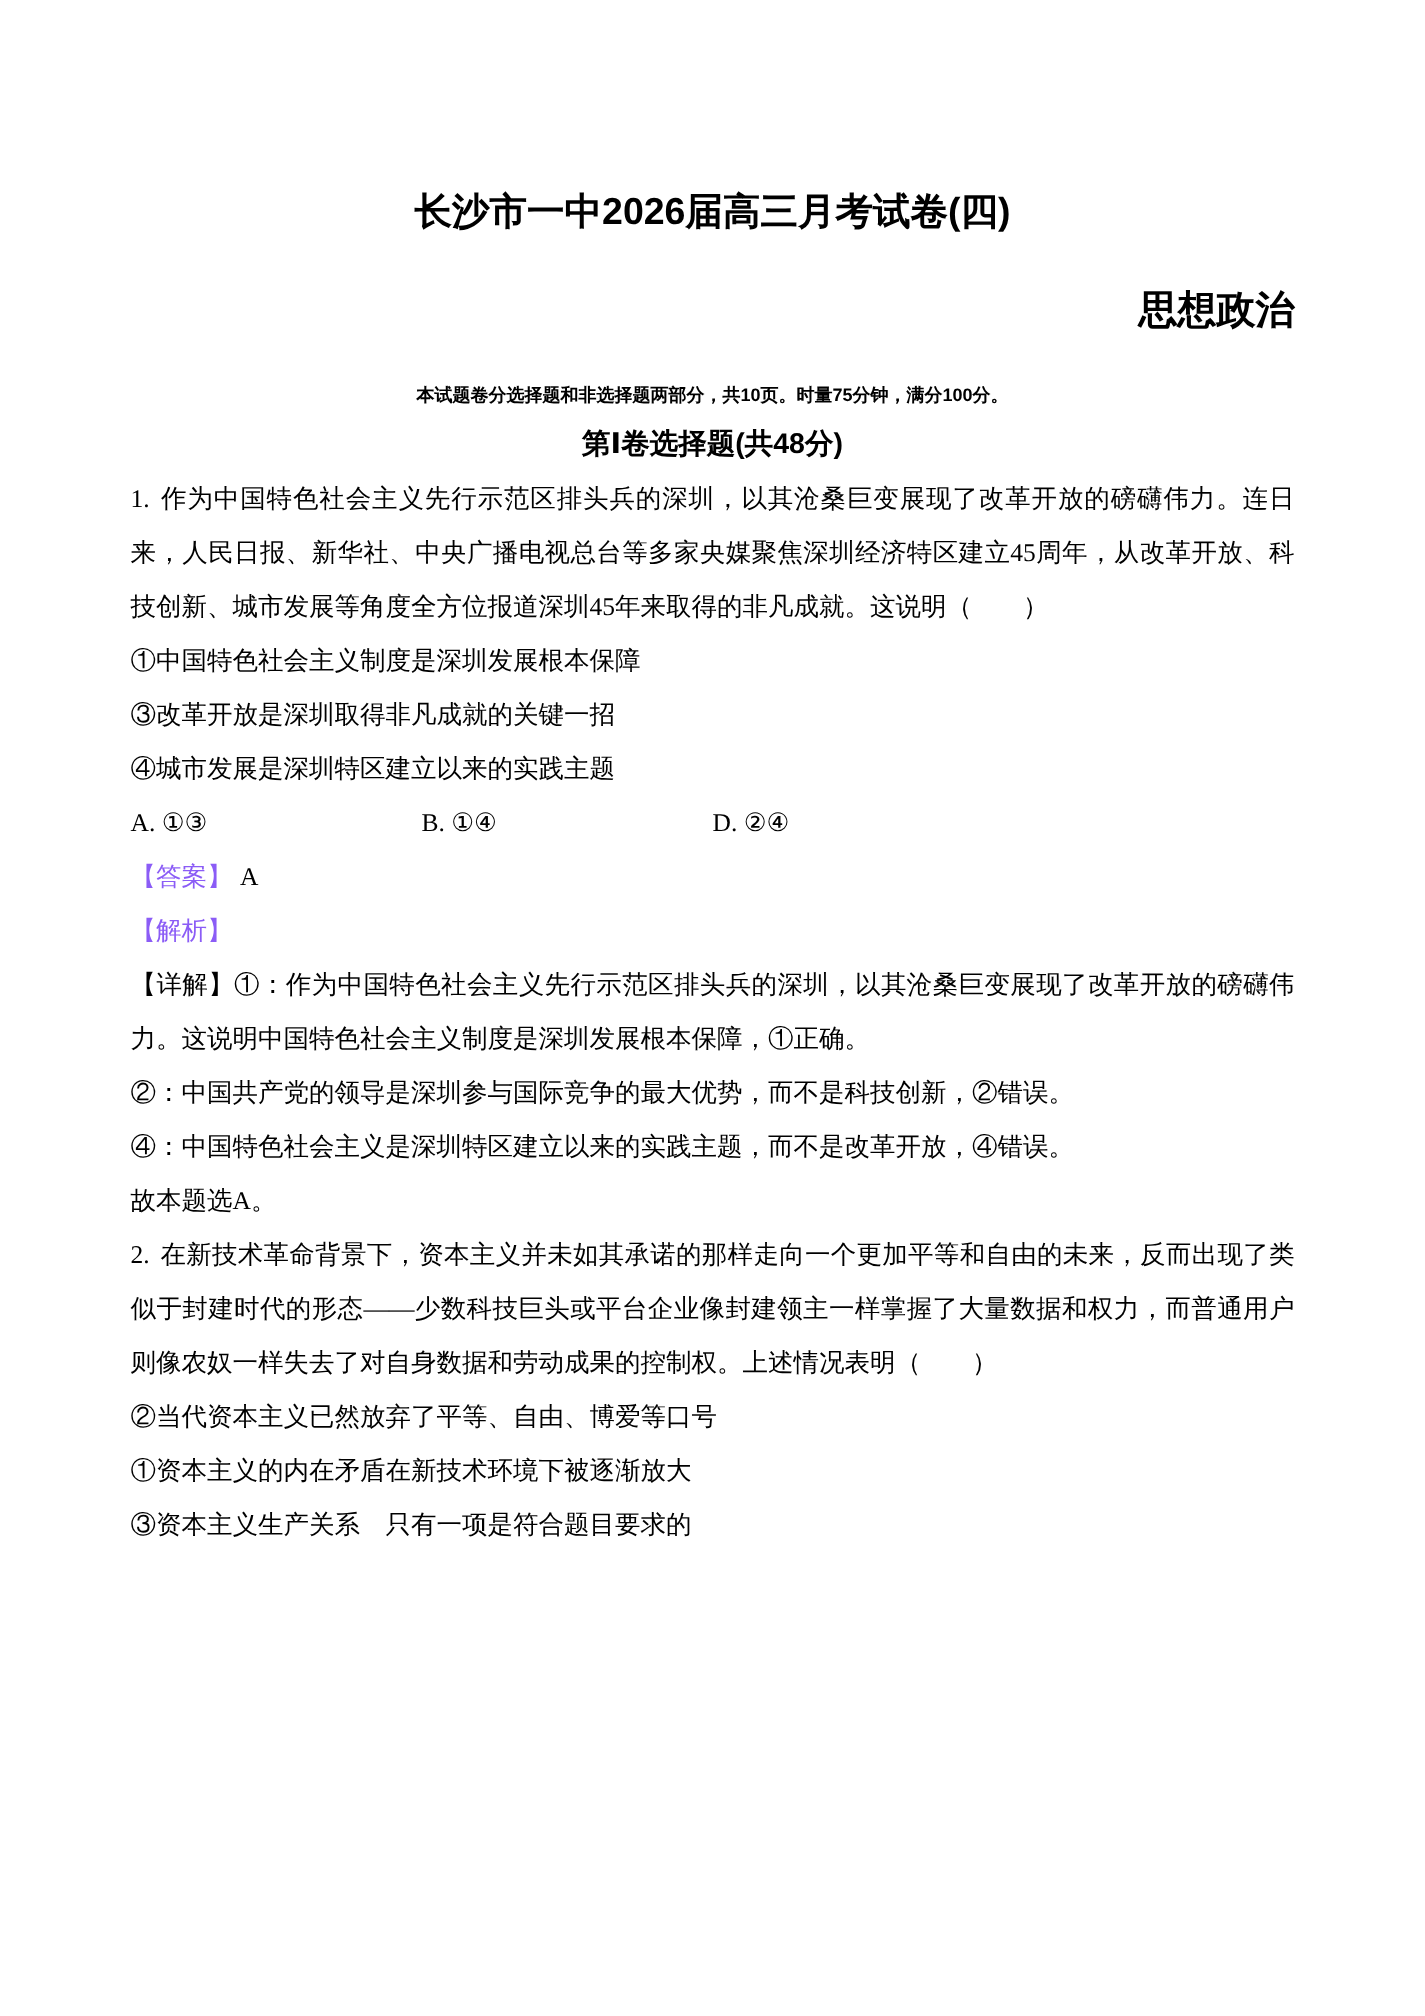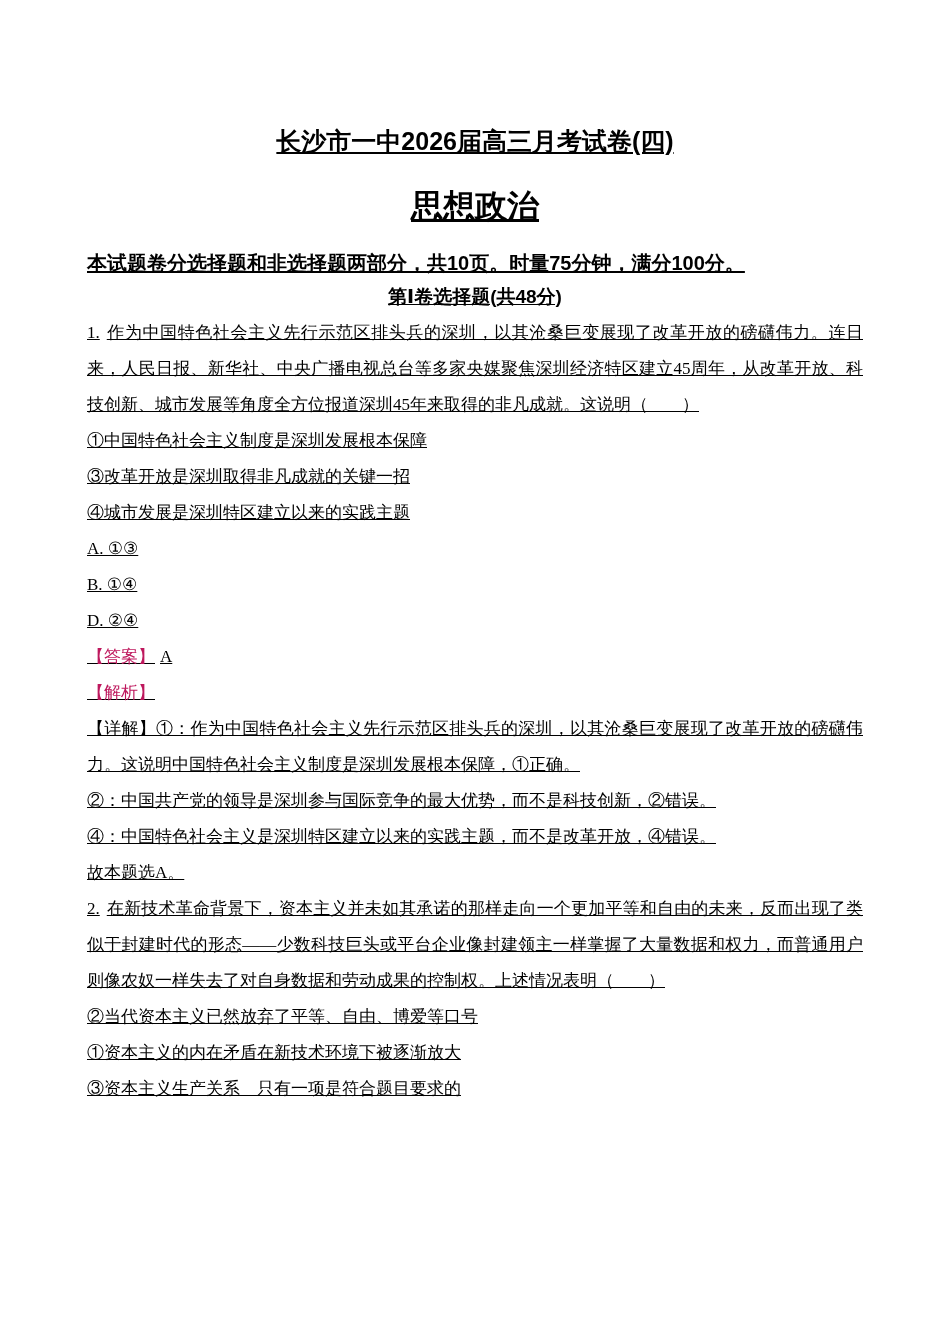--- a/index.html
+++ b/index.html
@@ -7,44 +7,43 @@
     position: relative;
     width: 950px;
     height: 1344px;
     margin: 0 auto;
     background: #ffffff;
     box-sizing: border-box;
     padding: 125px 87px 16px 87px;
     color: #000000;
     font-family: "Liberation Serif", "DejaVu Serif", serif;
     overflow: hidden;
-    text-decoration: underline;
   }
   .title {
     margin: 0;
     font-size: 25px;
     line-height: 32px;
     font-weight: bold;
     text-align: center;
     font-family: "Liberation Sans", "DejaVu Sans", sans-serif;
   }
   .subject {
     margin: 32px 0 0 0;
-    font-size: 32px;
+    font-size: 26px;
     line-height: 34px;
     font-weight: bold;
-    text-align: center;
+    text-align: right;
     font-family: "Liberation Sans", "DejaVu Sans", sans-serif;
   }
   .exam-info {
     margin: 26px 0 0 0;
-    font-size: 20px;
+    font-size: 12px;
     line-height: 28px;
     font-weight: bold;
-    text-align: left;
+    text-align: center;
     font-family: "Liberation Sans", "DejaVu Sans", sans-serif;
   }
   .part-header {
     margin: 6px 0 0 0;
     font-size: 19px;
     line-height: 28px;
     font-weight: bold;
     text-align: center;
     font-family: "Liberation Sans", "DejaVu Sans", sans-serif;
   }
@@ -55,23 +54,23 @@
     text-align: justify;
   }
   .para { margin: 0; }
   .section-heading {
     margin: 0;
     font-weight: bold;
     font-size: 18px;
     font-family: "Liberation Sans", "DejaVu Sans", sans-serif;
   }
   .qnum { margin-right: 7px; }
-  .choices { display: flex; flex-direction: column; }
+  .choices { display: flex; }
   .choice { width: 25%; text-align: left; }
-  .label-blue { color: #be185d; }
+  .label-blue { color: #8b5cf6; }
   .answer-value { margin-left: 5px; }
 </style>
 </head>
 <body>
 
 <div class="page">
 
   <h1 class="title">长沙市一中2026届高三月考试卷(四)</h1>
 
   <div class="subject">思想政治</div>

